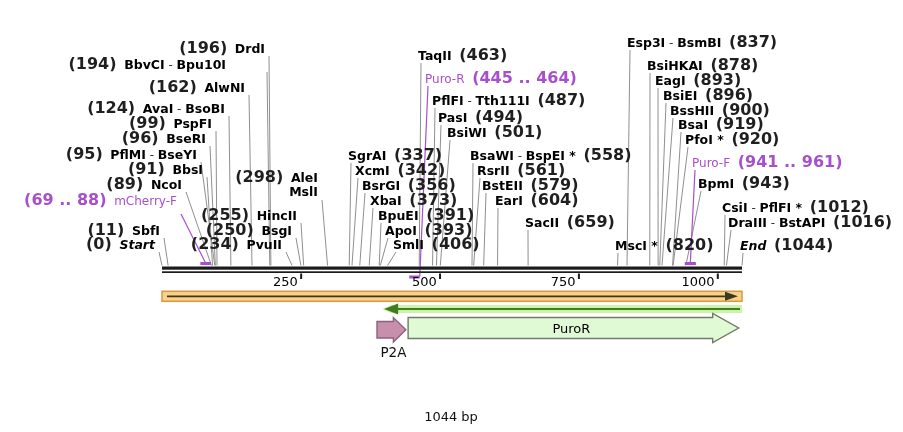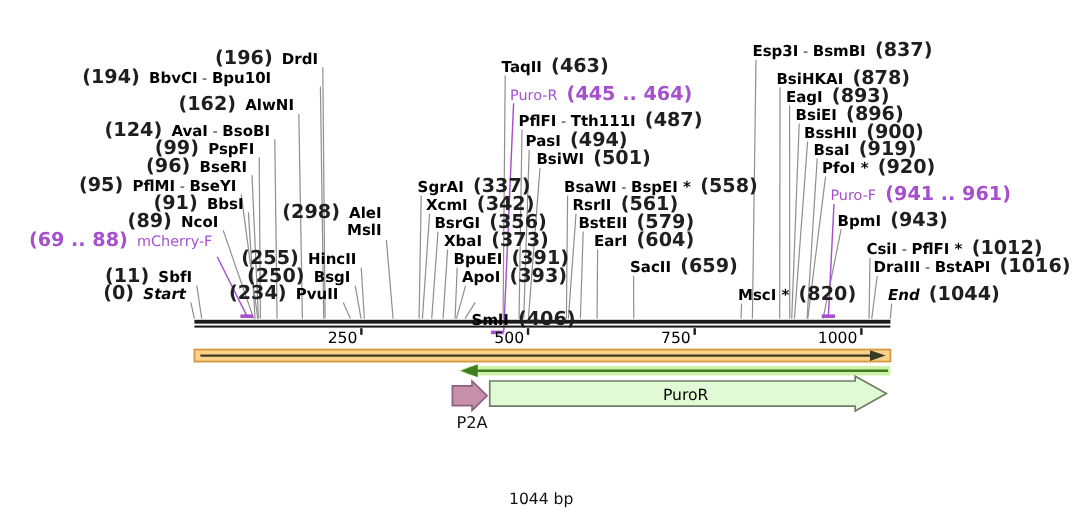--- a/index.html
+++ b/index.html
@@ -114,21 +114,21 @@
       <div class="lbl r" style="top: 222px; right: 611px;"><span class="pos">(250)</span>&nbsp; <b>BsgI</b></div>
       <div class="lbl r" style="top: 207px; right: 606px;"><span class="pos">(255)</span>&nbsp; <b>HincII</b></div>
       <div class="lbl r" style="top: 169px; right: 585px;"><span class="pos">(298)</span>&nbsp; <b>AleI</b></div>
       <div class="lbl r" style="top: 184px; right: 585px;"><b>MslI</b></div>
       <div class="lbl" style="top: 147px; left: 348px;"><b>SgrAI</b> &nbsp;<span class="pos">(337)</span></div>
       <div class="lbl" style="top: 162px; left: 355px;"><b>XcmI</b> &nbsp;<span class="pos">(342)</span></div>
       <div class="lbl" style="top: 177px; left: 362px;"><b>BsrGI</b> &nbsp;<span class="pos">(356)</span></div>
       <div class="lbl" style="top: 192px; left: 370px;"><b>XbaI</b> &nbsp;<span class="pos">(373)</span></div>
       <div class="lbl" style="top: 207px; left: 378px;"><b>BpuEI</b> &nbsp;<span class="pos">(391)</span></div>
       <div class="lbl" style="top: 222px; left: 385px;"><b>ApoI</b> &nbsp;<span class="pos">(393)</span></div>
-      <div class="lbl" style="top: 236px; left: 393px; margin-top: 22px;"><b>SmlI</b> &nbsp;<span class="pos">(406)</span></div>
+      <div class="lbl" style="top: 236px; left: 393px;"><b>SmlI</b> &nbsp;<span class="pos">(406)</span></div>
       <div class="lbl" style="top: 47px; left: 418px;"><b>TaqII</b> &nbsp;<span class="pos">(463)</span></div>
       <div class="lbl" style="top: 92px; left: 432px;"><b>PflFI</b><span class="dash"> - </span><b>Tth111I</b> &nbsp;<span class="pos">(487)</span></div>
       <div class="lbl" style="top: 109px; left: 438px;"><b>PasI</b> &nbsp;<span class="pos">(494)</span></div>
       <div class="lbl" style="top: 124px; left: 447px;"><b>BsiWI</b> &nbsp;<span class="pos">(501)</span></div>
       <div class="lbl" style="top: 147px; left: 470px;"><b>BsaWI</b><span class="dash"> - </span><b>BspEI *</b> &nbsp;<span class="pos">(558)</span></div>
       <div class="lbl" style="top: 162px; left: 477px;"><b>RsrII</b> &nbsp;<span class="pos">(561)</span></div>
       <div class="lbl" style="top: 177px; left: 482px;"><b>BstEII</b> &nbsp;<span class="pos">(579)</span></div>
       <div class="lbl" style="top: 192px; left: 495px;"><b>EarI</b> &nbsp;<span class="pos">(604)</span></div>
       <div class="lbl" style="top: 214px; left: 525px;"><b>SacII</b> &nbsp;<span class="pos">(659)</span></div>
       <div class="lbl" style="top: 237px; left: 615px;"><b>MscI *</b> &nbsp;<span class="pos">(820)</span></div>

